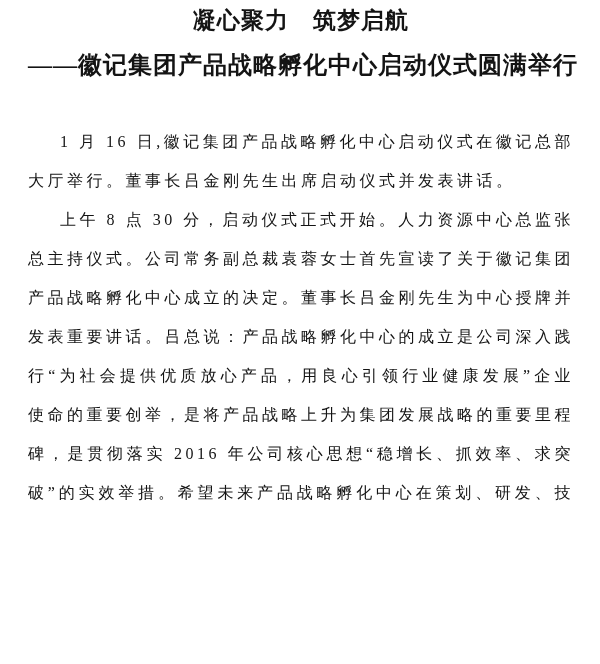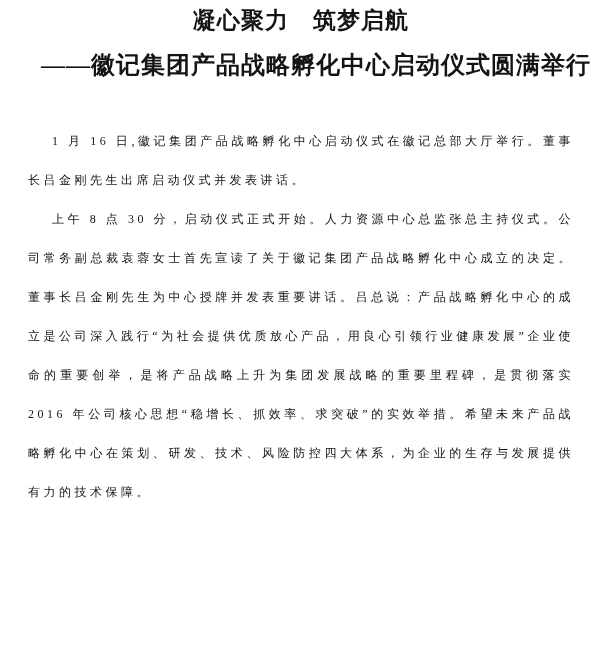--- a/index.html
+++ b/index.html
@@ -20,34 +20,34 @@
   .doc-title {
     margin: 0;
     text-align: center;
     font-size: 23px;
     font-weight: bold;
     line-height: 30px;
     letter-spacing: 1px;
     white-space: nowrap;
   }
   .doc-subtitle {
-    margin: 12px 0 0 13px;
+    margin: 12px 0 0 0;
     text-align: center;
     font-size: 24px;
     font-weight: bold;
     line-height: 34px;
     letter-spacing: 1px;
     white-space: nowrap;
   }
   .doc-body {
     margin-top: 40px;
   }
   .doc-body p {
     margin: 0;
-    font-size: 12px;
+    font-size: 16px;
     line-height: 39px;
     letter-spacing: 3.5px;
     text-align: justify;
     text-indent: 2em;
   }
 </style>
 </head>
 <body>
 
 <div class="page">

